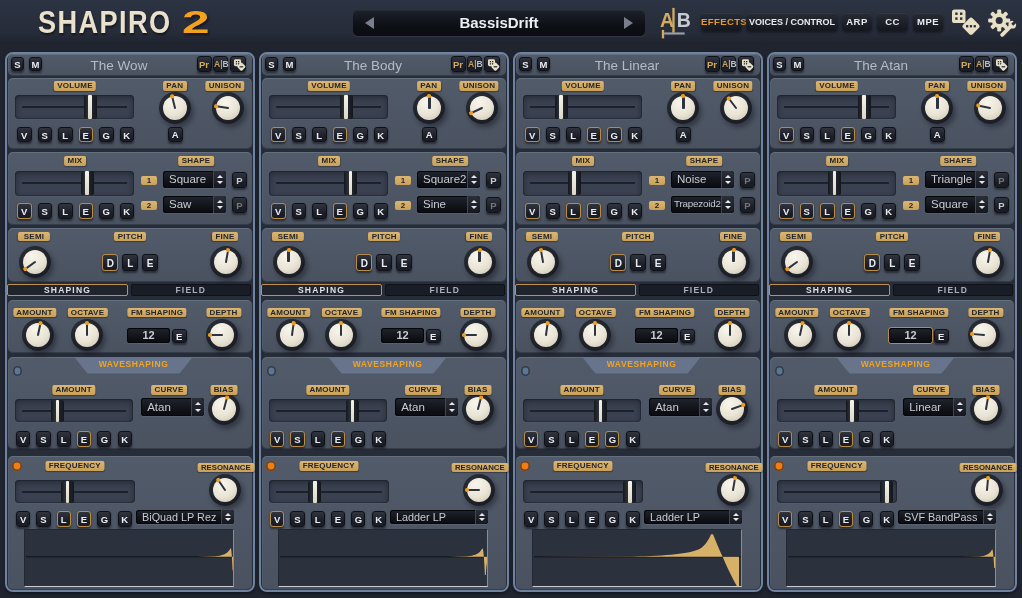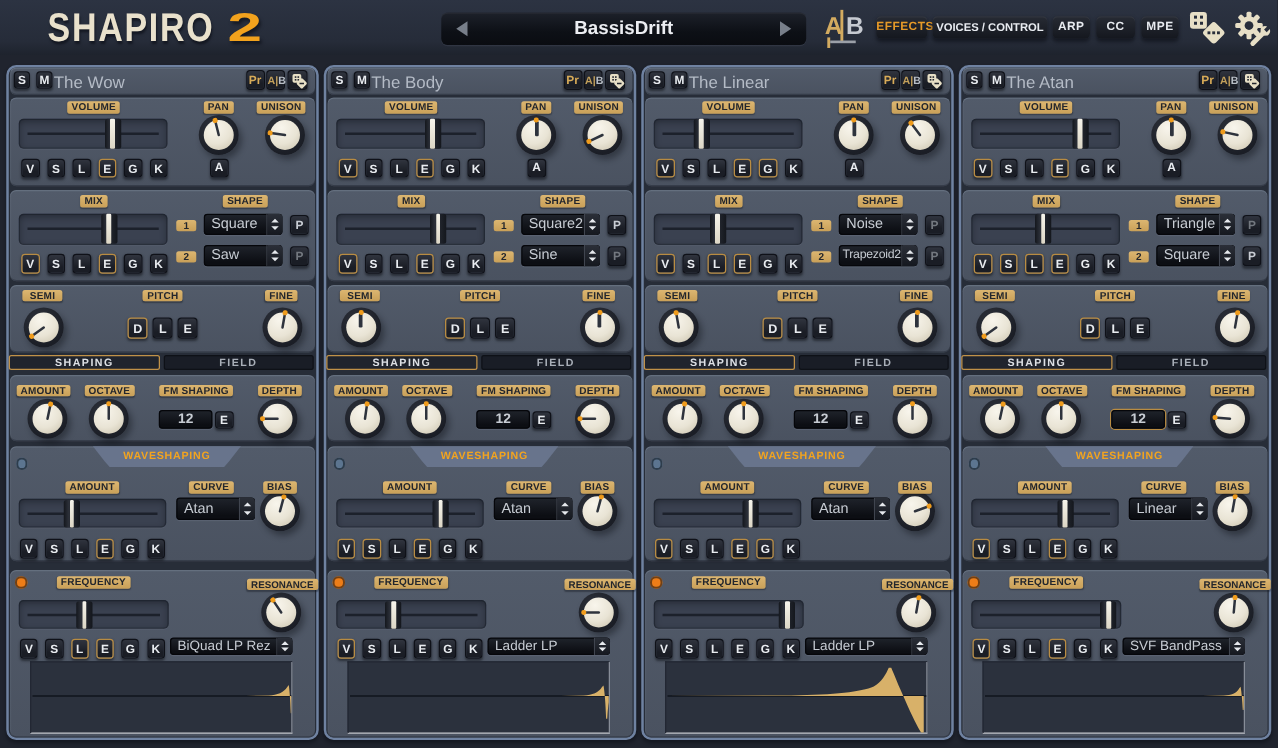--- a/index.html
+++ b/index.html
@@ -17,21 +17,21 @@
 .preset .al{left:12px;border-right:9px solid #787f8a}
 .preset .arr{right:12px;border-left:9px solid #787f8a}
 .abw{position:absolute;left:659px;top:6px;width:32px;height:34px}
 .tbtn{position:absolute;top:13px;height:18px;border-radius:4px;color:#e8ebf0;font-weight:bold;font-size:9.5px;white-space:nowrap;
  background:linear-gradient(180deg,#272b34,#14171e);box-shadow:0 2px 3px rgba(5,8,14,.5), inset 0 1px 0 rgba(255,255,255,.06);
  text-align:center;letter-spacing:.4px}
 .col{position:absolute;top:52px;width:250px;height:539.5px;border:2px solid #6f82a1;border-radius:8px;
  background:#272d38;box-shadow:0 2px 3px rgba(5,8,14,.4)}
 .sec{position:absolute;left:1px;width:243.5px;background:linear-gradient(180deg,#525b6a,#4a5260);
  border-radius:5px;box-shadow:inset 0 1px 0 rgba(165,180,200,.22), inset 1px 0 0 rgba(165,180,200,.07), inset 0 -1px 0 rgba(10,14,22,.3)}
-.ttl{position:absolute;left:36px;top:3.5px;width:152px;font-size:13.5px;color:#b4bbc6}
+.ttl{position:absolute;left:36px;top:3.5px;width:152px;text-align:center;font-size:13.5px;color:#b4bbc6}
 .bt{position:absolute;background:linear-gradient(180deg,#30343e,#1a1d25 70%);border:1px solid #0f1118;border-radius:3px;
  color:#e9ecf0;font-weight:bold;text-align:center;box-shadow:0 1.5px 2px rgba(8,10,14,.5)}
 .bt.ac{border-color:#b98c42}
 .bt.pr{color:#d8ab58}
 .bt.pb{color:#c9cdd4}
 .bt.pd{color:#73787f}
 .ab{line-height:14.5px!important;font-size:8.5px}.ab .a1{color:#c3a05b}.ab .a2{color:#c3a05b}.ab .a3{color:#b9bfc7}
 .lb{position:absolute;transform:translateX(-50%);background:linear-gradient(180deg,#dcb671,#c9a058);color:#23262c;
  font-weight:bold;font-size:8px;line-height:9.5px;padding:0 3.5px;border-radius:2px;white-space:nowrap;letter-spacing:.2px;
  box-shadow:0 1px 1px rgba(10,12,18,.35)}

